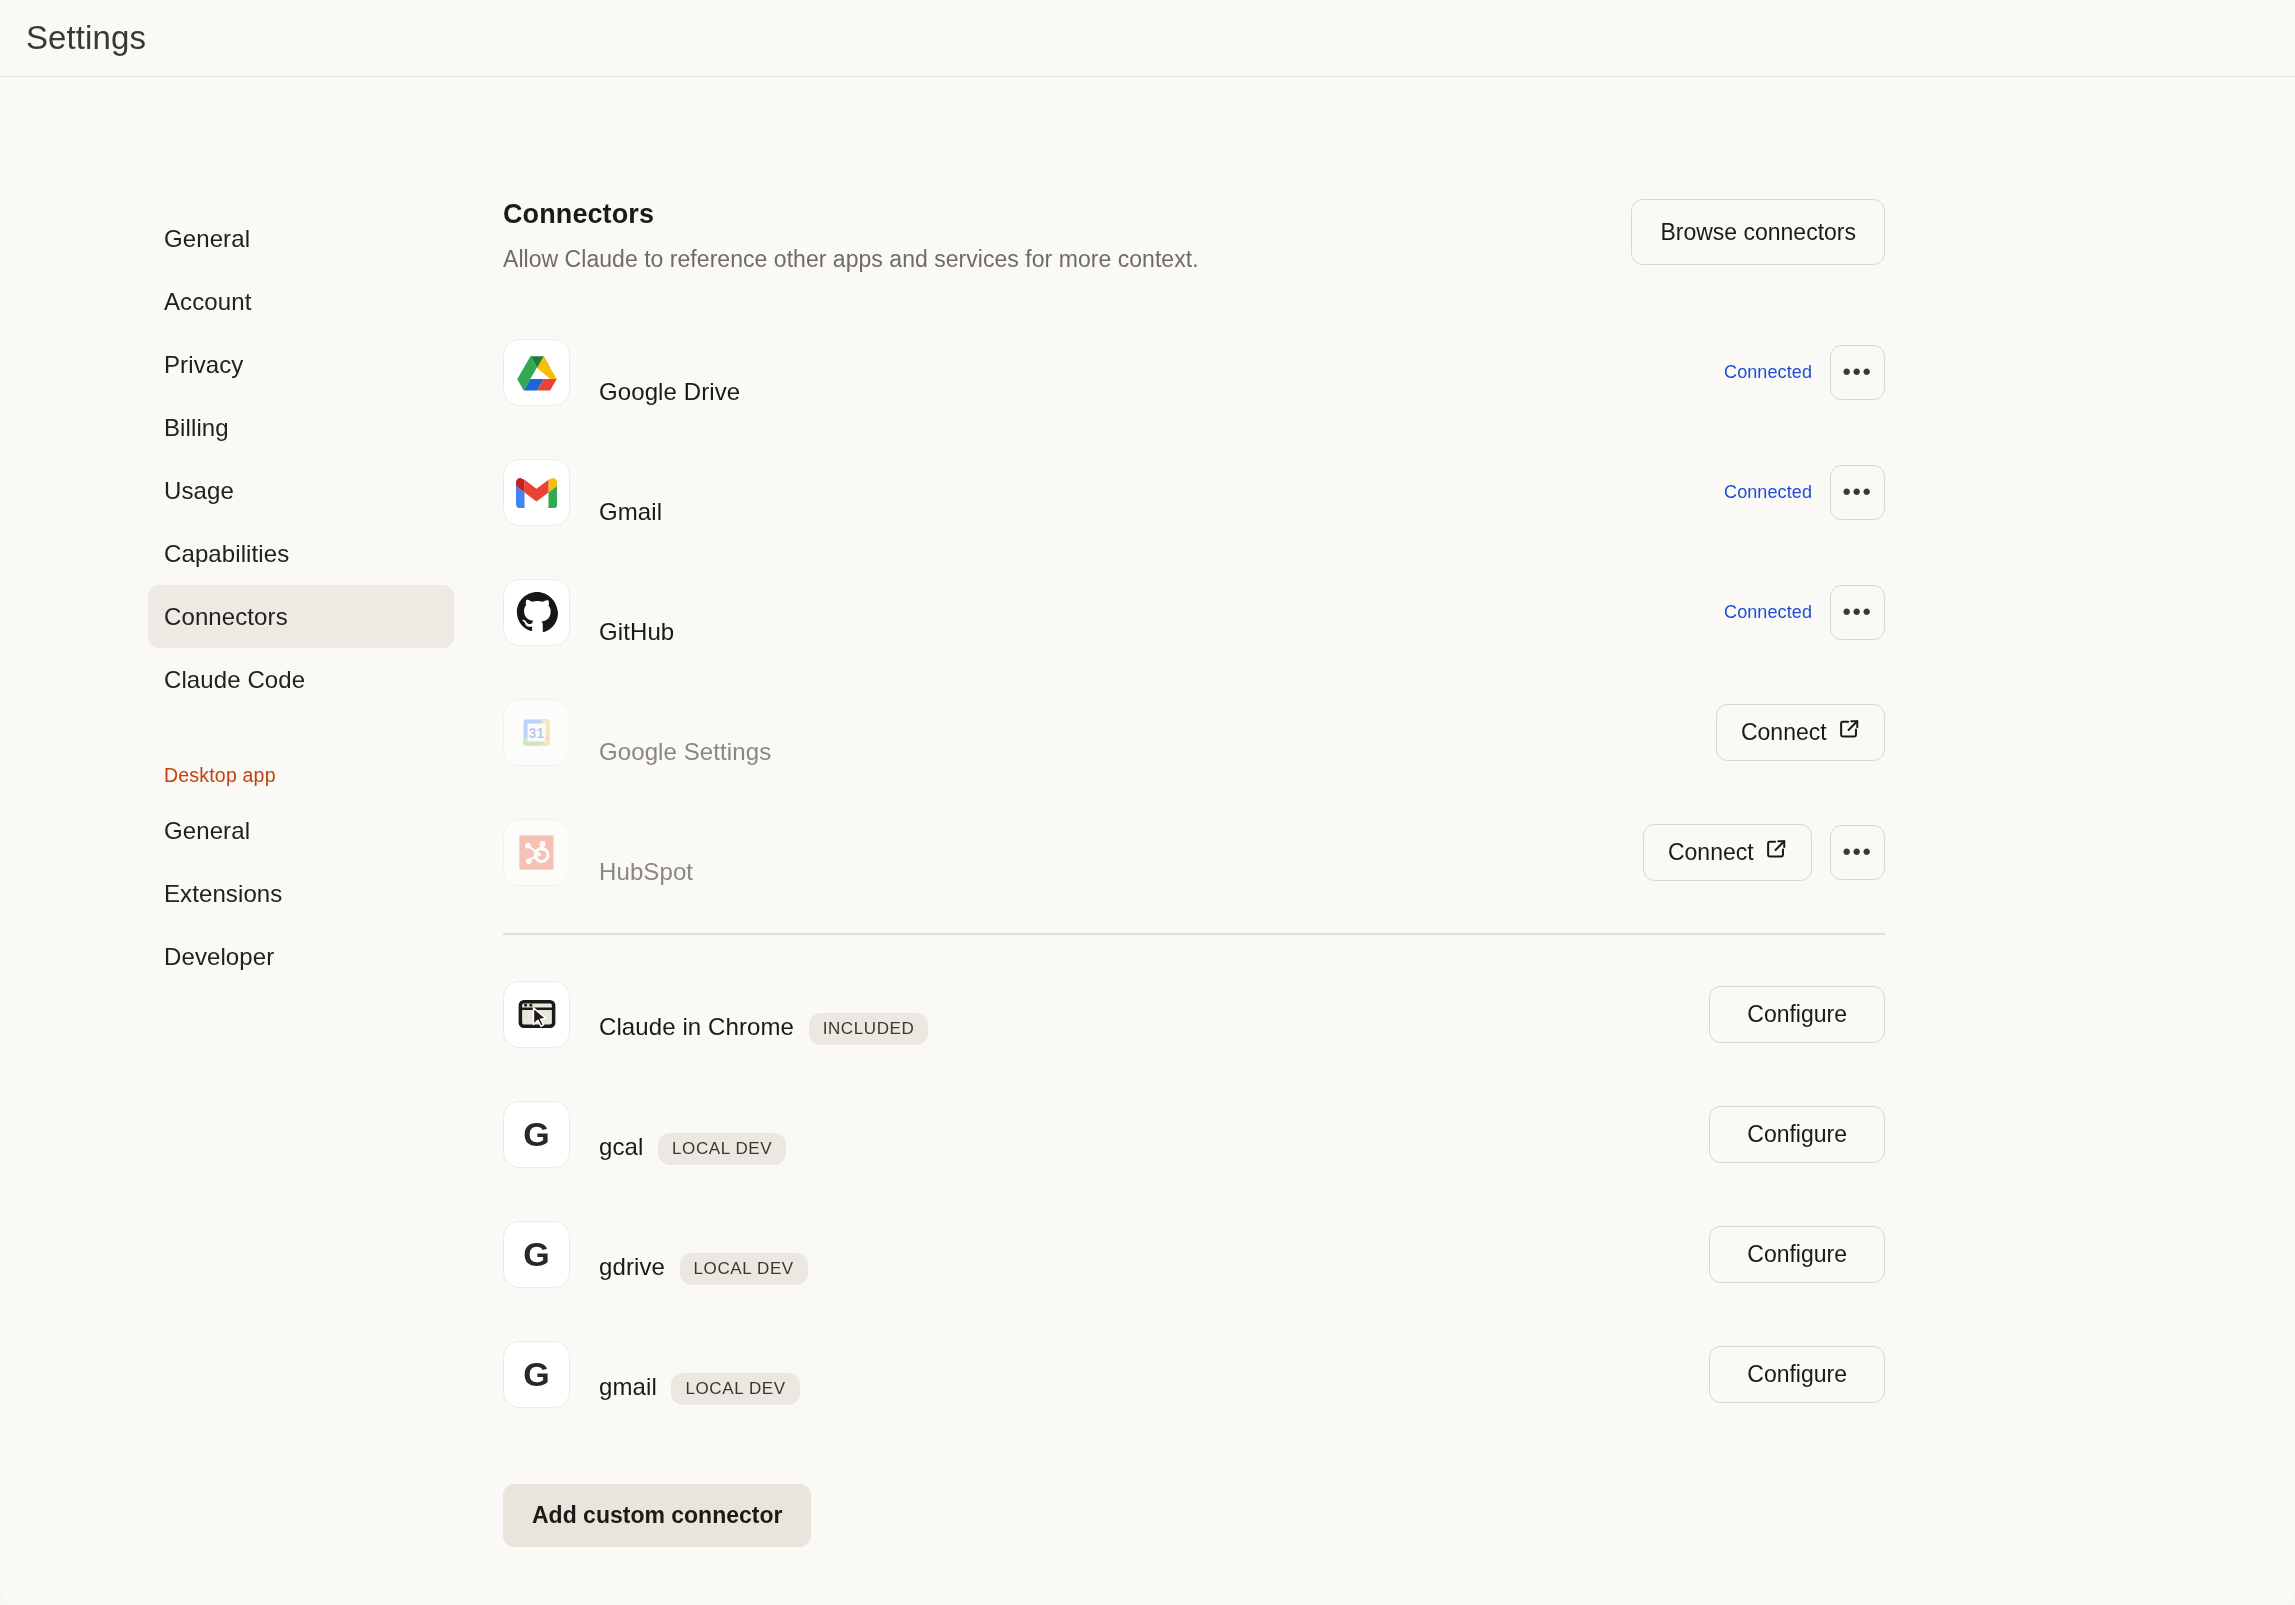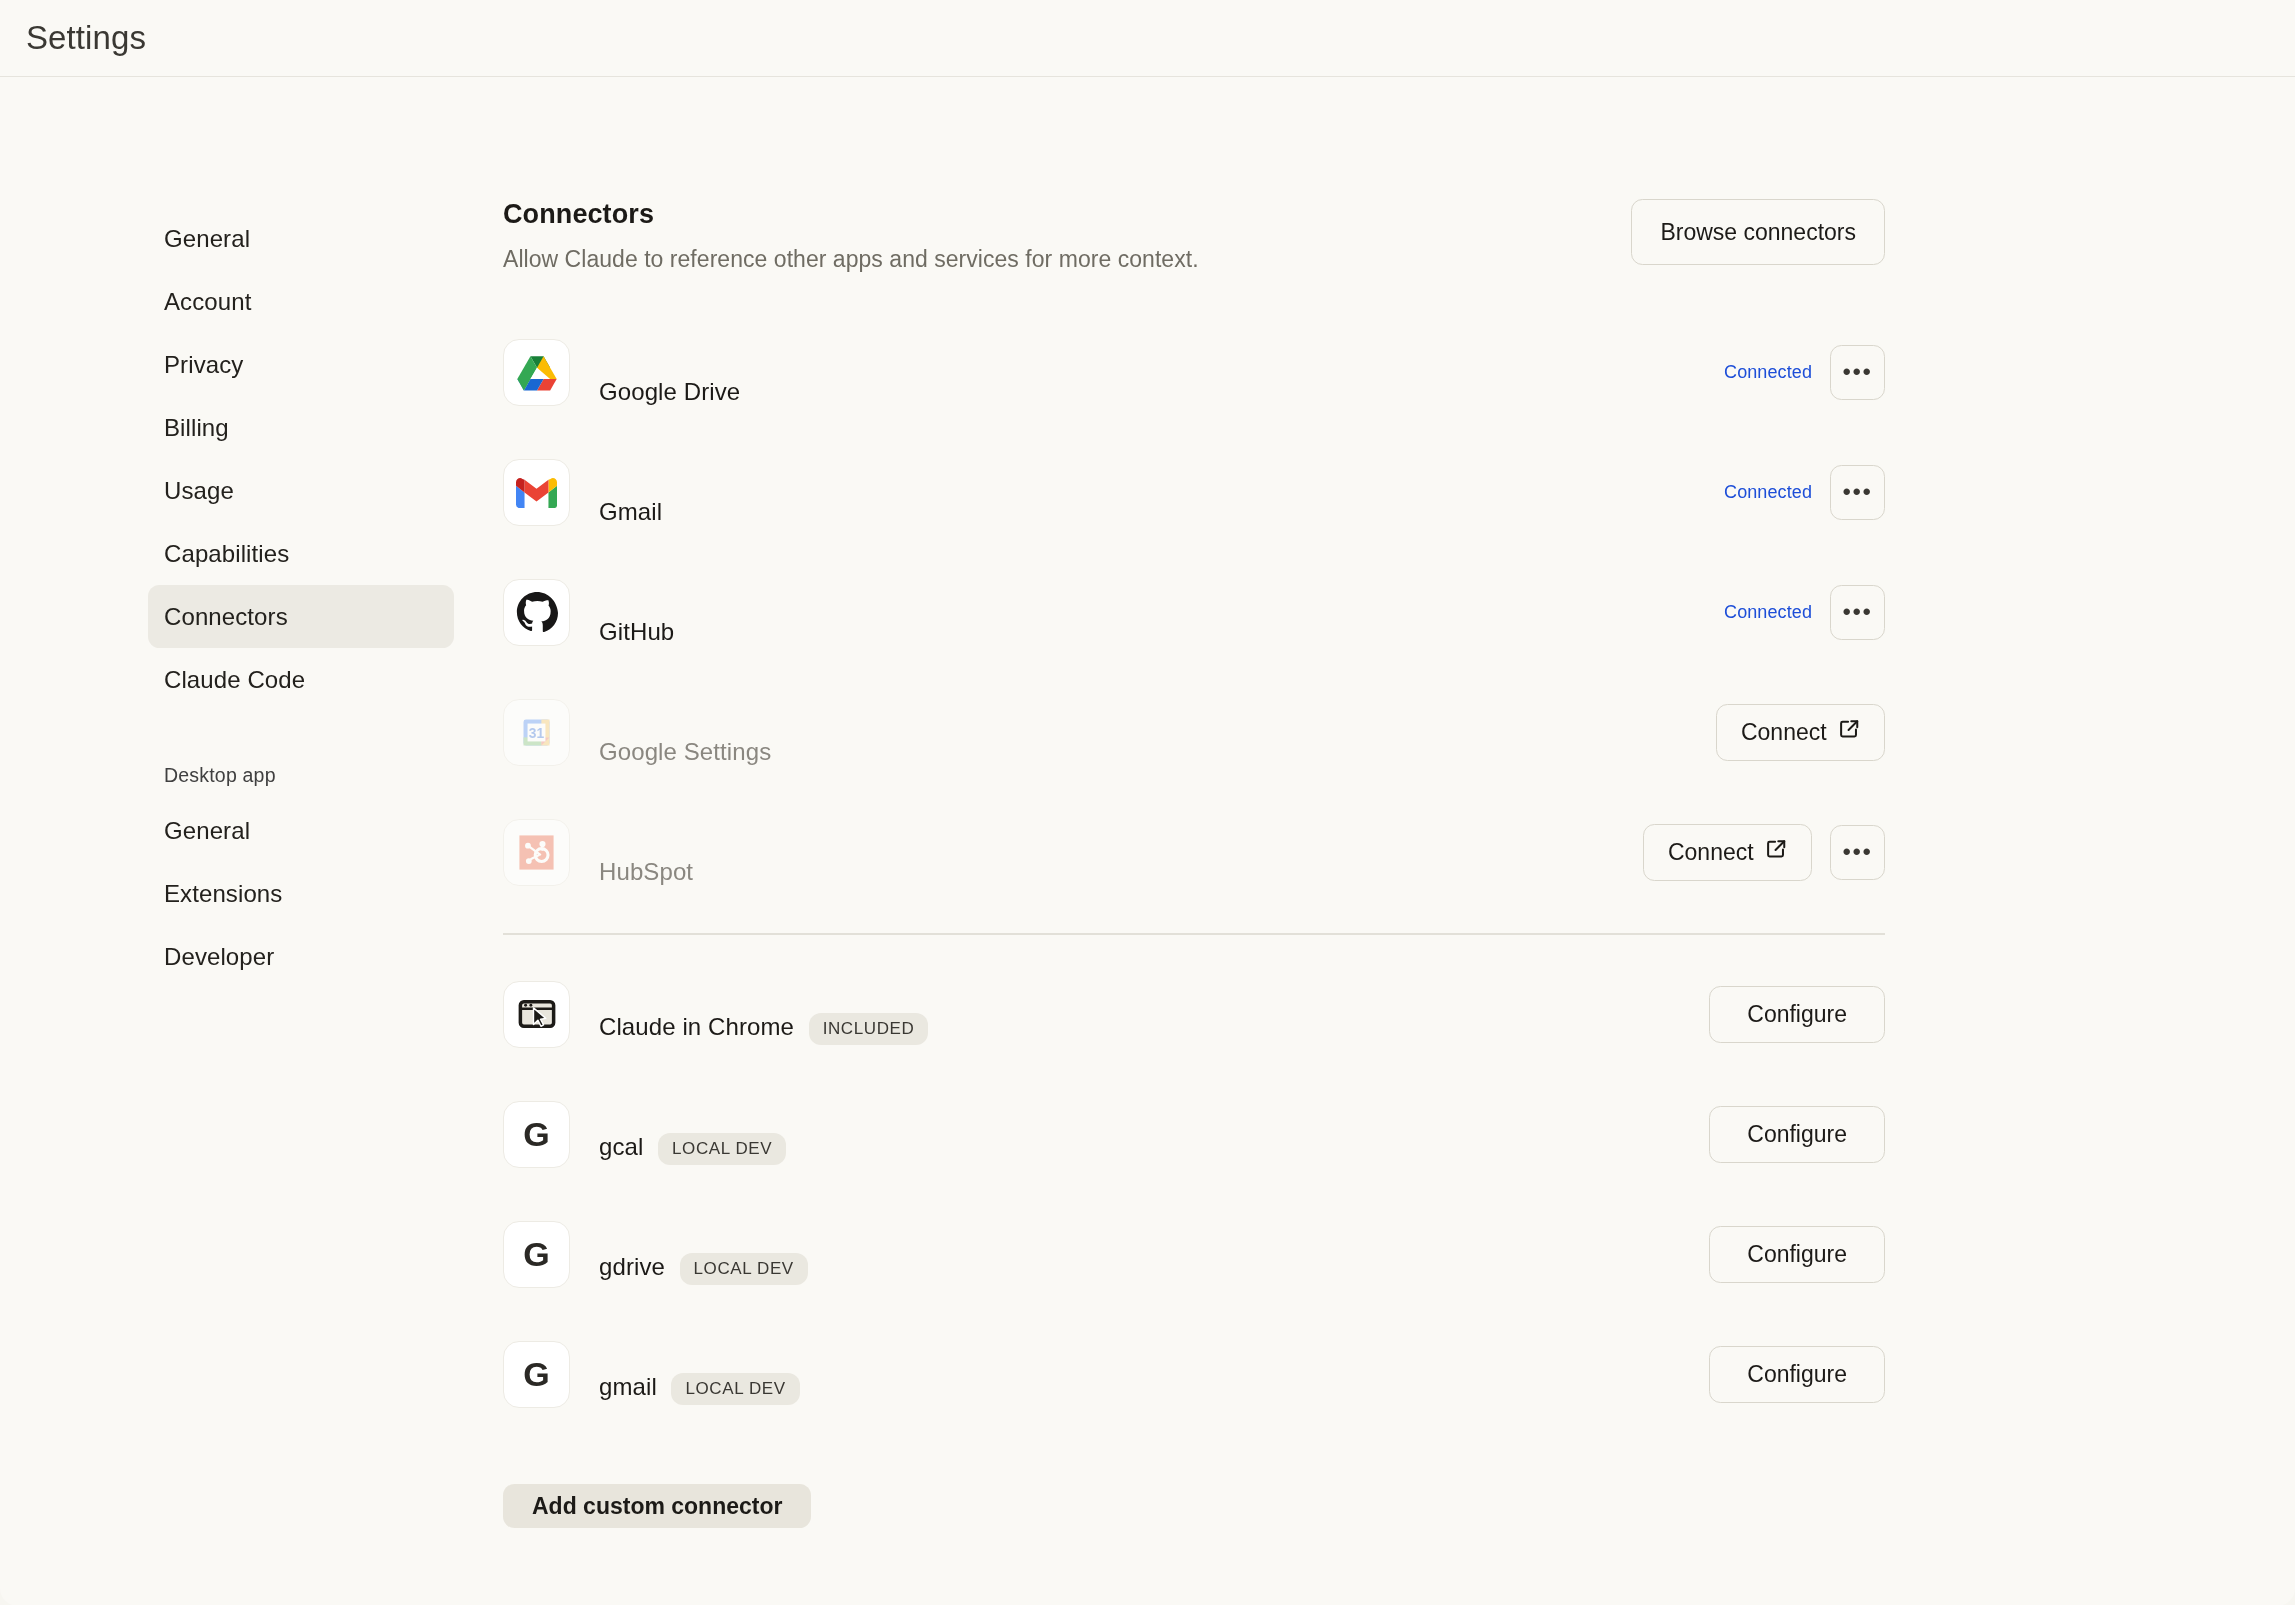--- a/index.html
+++ b/index.html
@@ -66,21 +66,21 @@
     letter-spacing: 0.1px;
   }
   .nav-item.active {
     background: #ECEAE3;
   }
   .nav-section-label {
     margin-top: 45px;
     margin-bottom: 4.9px;
     padding-left: 16px;
     font-size: 19.5px;
-    color: #404040;
+    color: #c2410c;
     letter-spacing: 0.2px;
     height: 39px;
     display: flex;
     align-items: center;
   }
 
   
   .content {
     flex: 1;
     padding-top: 122px;
@@ -141,21 +141,21 @@
     width: 55px;
     height: 55px;
     padding: 0;
     border-radius: 11.4px;
     font-size: 24px;
     color: #3A3833;
     letter-spacing: 1.6px;
     line-height: 0.4;
   }
   .btn-add {
-    height: 44px;
+    height: 63px;
     padding: 0 29px;
     background: #E8E5DC;
     border: none;
     border-radius: 11.4px;
     font-size: 23px;
     font-weight: bold;
     color: #1C1A17;
   }
 
   .ext-link-icon { display: inline-block; width: 22px; height: 22px; }

